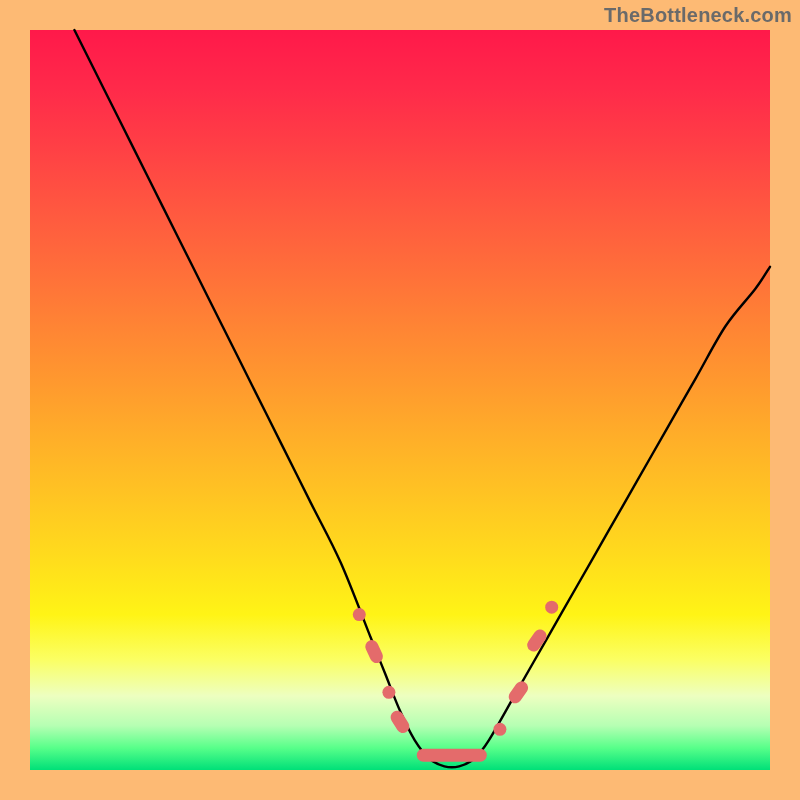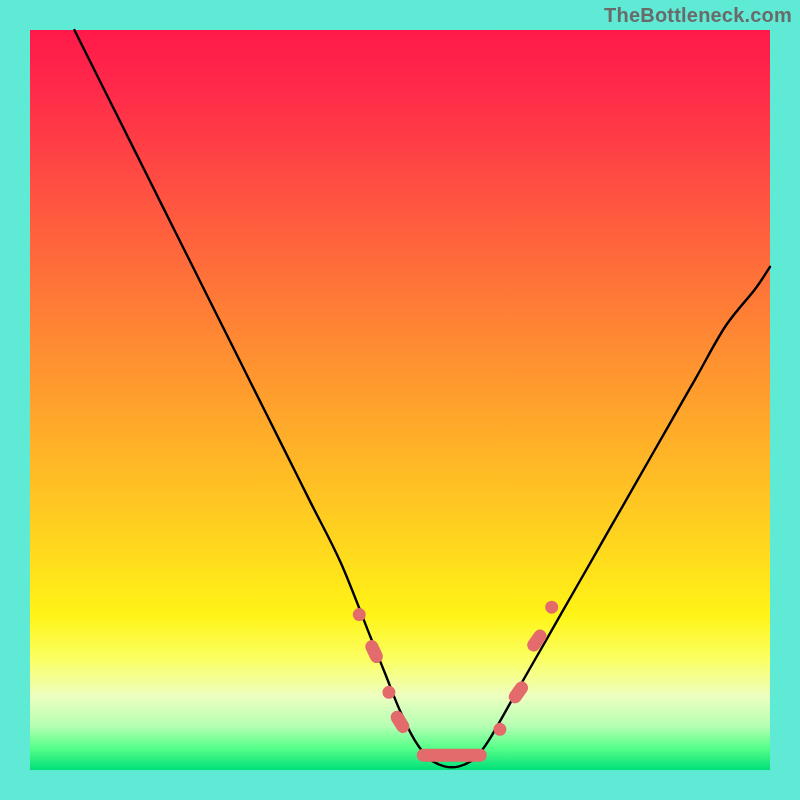--- a/index.html
+++ b/index.html
@@ -8,21 +8,21 @@
     width: 800px;
     height: 800px;
     overflow: hidden;
     background: #000;
     font-family: Arial, Helvetica, sans-serif;
   }
   .frame {
     position: relative;
     width: 800px;
     height: 800px;
-    background: #5eead4;
+    background: #fdba74;
   }
   .plot-area {
     position: absolute;
     left: 30px;
     top: 30px;
     width: 740px;
     height: 740px;
     
     background: linear-gradient(
       to bottom,

